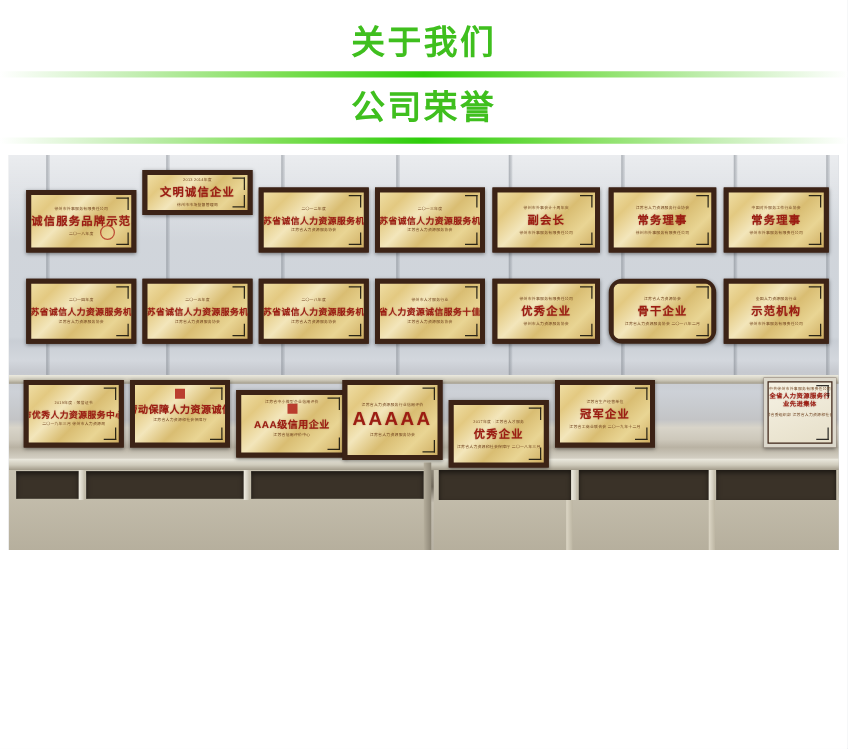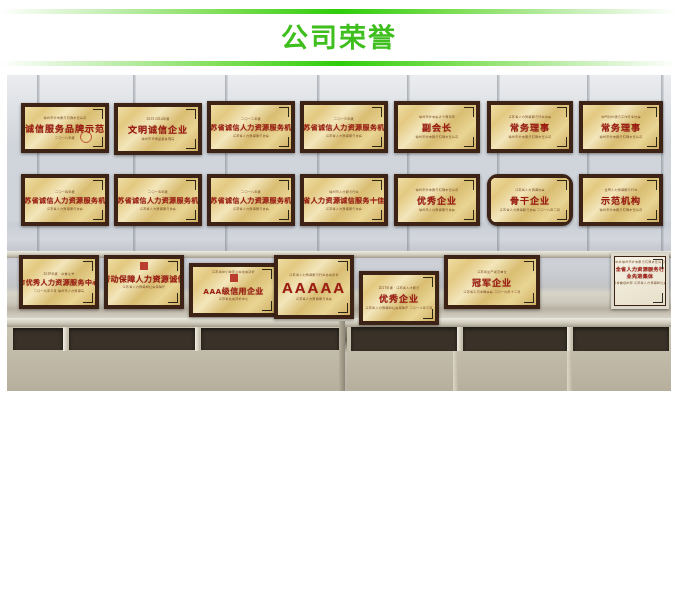--- a/index.html
+++ b/index.html
@@ -205,20 +205,21 @@
     right: 16%;
     bottom: 14%;
   }
 </style>
 </head>
 <body>
 
 <div class="page">
 
   <div>
+    <div class="section-heading heading-1">关于我们</div>
     <div class="divider"></div>
   </div>
 
   <div>
     <div class="section-heading heading-2">公司荣誉</div>
     <div class="divider"></div>
 
     <div class="photo-wrap">
       <div class="photo"></div>
 
@@ -236,21 +237,21 @@
 
       <div class="plaque" style="left:14px;  top:28px;  width:88px; height:50px;">
         <div class="face">
           <div class="pl-top">徐州市外事服务有限责任公司</div>
           <div class="pl-main">优质诚信服务品牌示范单位</div>
           <div class="pl-bot">二〇一八年度</div>
           <div class="stamp"></div>
         </div>
       </div>
 
-      <div class="plaque" style="left:107px; top:28px;  width:88px; height:52px;">
+      <div class="plaque" style="left:107px; top:12px;  width:88px; height:36px;">
         <div class="face">
           <div class="pl-top">2013    2014年度</div>
           <div class="pl-main">文明诚信企业</div>
           <div class="pl-bot">徐州市市场监督管理局</div>
         </div>
       </div>
 
       <div class="plaque small" style="left:200px; top:26px; width:88px; height:52px;">
         <div class="face">
           <div class="pl-top">二〇一二年度</div>
@@ -381,21 +382,21 @@
       </div>
 
       <div class="plaque" style="left:352px; top:196px; width:80px; height:54px;">
         <div class="face">
           <div class="pl-top">2017年度 · 江苏省人才服务</div>
           <div class="pl-main">优秀企业</div>
           <div class="pl-bot">江苏省人力资源和社会保障厅 二〇一八年三月</div>
         </div>
       </div>
 
-      <div class="plaque" style="left:437px; top:180px; width:96px; height:54px;">
+      <div class="plaque" style="left:437px; top:180px; width:80px; height:54px;">
         <div class="face">
           <div class="pl-top">江苏省生产经营单位</div>
           <div class="pl-main">冠军企业</div>
           <div class="pl-bot">江苏省工商业联合会 二〇一九年十二月</div>
         </div>
       </div>
 
 
       <div class="plaque cert small" style="left:604px; top:178px; width:58px; height:56px; border-color:#dcd8cc;">
         <div class="face" style="background:linear-gradient(160deg,#f6f2e4,#e6dfc9);">

